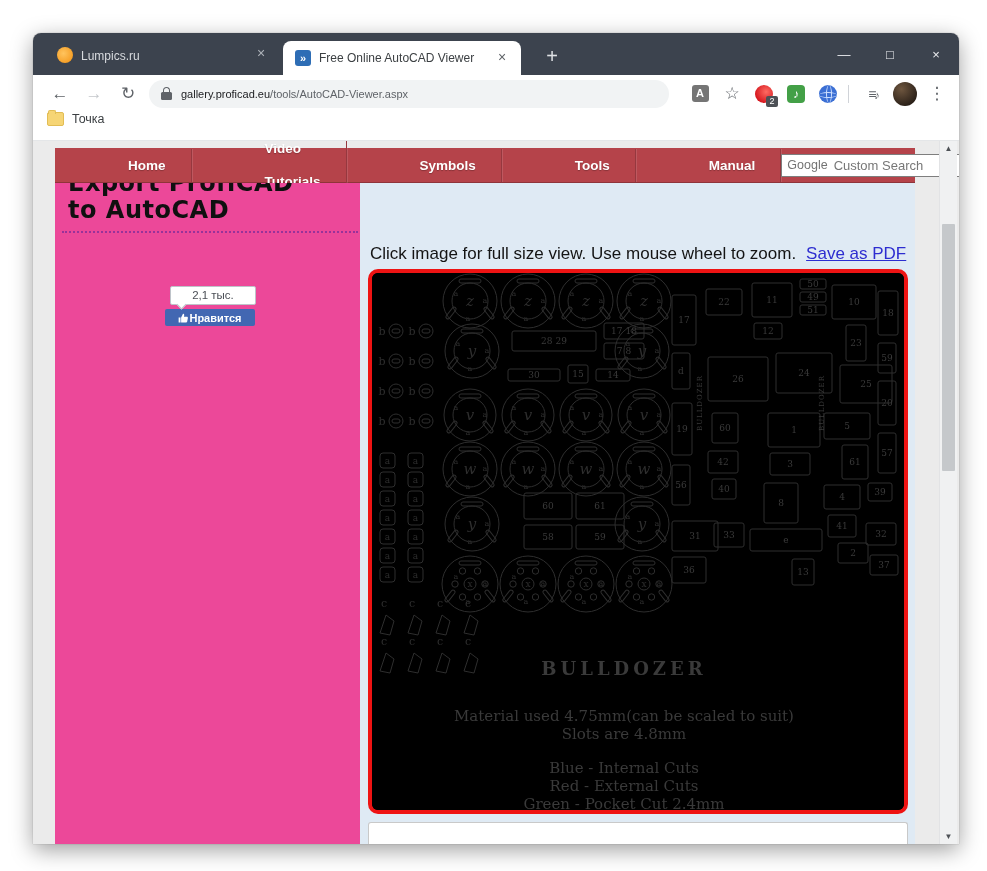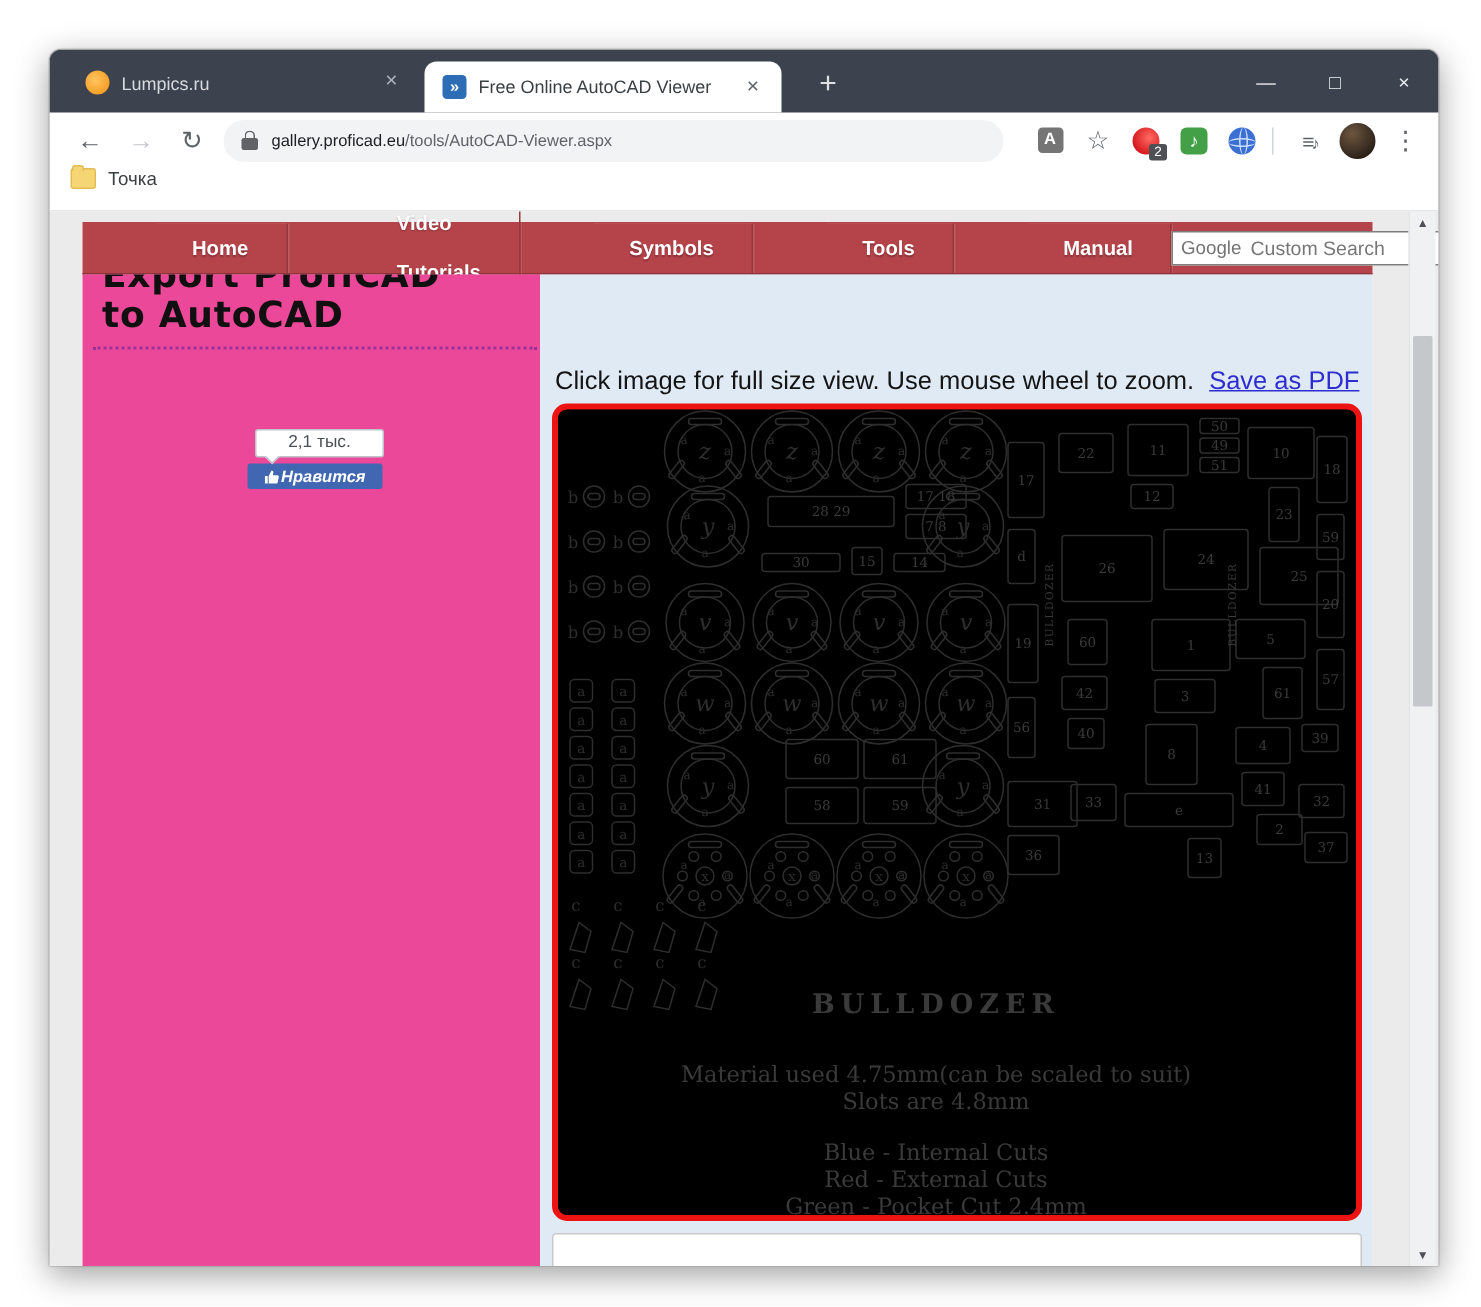--- a/index.html
+++ b/index.html
@@ -65,21 +65,21 @@
   .searchbtn{height:23px;padding:0 11px;font-size:13px;color:#000;background:linear-gradient(#fefefe,#dcdcdc);border:1px solid #8e8e8e;border-radius:2px;}
   
   .pbody{display:flex;height:663px;}
   .leftcol{width:305px;background:#ec4899;box-sizing:border-box;padding-left:13px;}
   .heading-clip{height:37px;overflow:hidden;}
   .page-title{margin:-13px 0 0 0;font-size:24px;line-height:27px;font-weight:bold;color:#101010;width:240px;letter-spacing:.5px;font-family:"DejaVu Sans",sans-serif;}
   .dotted{border-bottom:2px dotted #993299;margin:11px 2px 0 -6px;}
   .fb{margin:53px 0 0 97px;width:92px;}
   .fb-count{width:84px;height:17px;margin-left:5px;border:1px solid #bec3c9;border-radius:2px;background:#fff;font-size:11.5px;color:#4b4f56;text-align:center;line-height:17px;position:relative;}
   .fb-count:after{content:"";position:absolute;left:7px;bottom:-4px;width:6px;height:6px;background:#fff;border-right:1px solid #bec3c9;border-bottom:1px solid #bec3c9;transform:rotate(45deg);}
-  .fb-btn{margin-top:4px;width:90px;height:17px;background:#4267b2;border-radius:2px;color:#fff;font-size:11px;font-weight:bold;display:flex;align-items:center;justify-content:center;gap:1px;font-style:italic;}
+  .fb-btn{margin-top:4px;width:90px;height:17px;background:#4267b2;border-radius:2px;color:#fff;font-size:11px;font-weight:bold;display:flex;align-items:center;justify-content:center;gap:1px;}
   .thumb{width:10px;height:10px;display:block;}
   
   .rightpanel{flex:1;background:#dfeaf4;box-sizing:border-box;padding:61px 0 0 8px;}
   .instruction{font-size:17px;color:#141414;margin:0 0 5px 2px;}
   .instruction .savepdf{color:#2d2dd0;margin-left:10px;}
   .plate-frame{width:540px;height:545px;box-sizing:border-box;border:4px solid #ee1313;border-radius:10px;background:#000;overflow:hidden;}
   .whitebox{width:540px;height:22px;box-sizing:border-box;margin-top:8px;background:#fff;border:1px solid #c9c9c9;border-bottom:none;border-radius:3px 3px 0 0;}
   
   .scrollbar{position:absolute;top:0;bottom:0;right:2px;width:17px;background:#f0f1f2;border-left:1px solid #e2e3e5;}
   .sb-arrow{position:absolute;left:0;width:17px;height:16px;color:#4d5156;font-size:8px;text-align:center;line-height:16px;}

